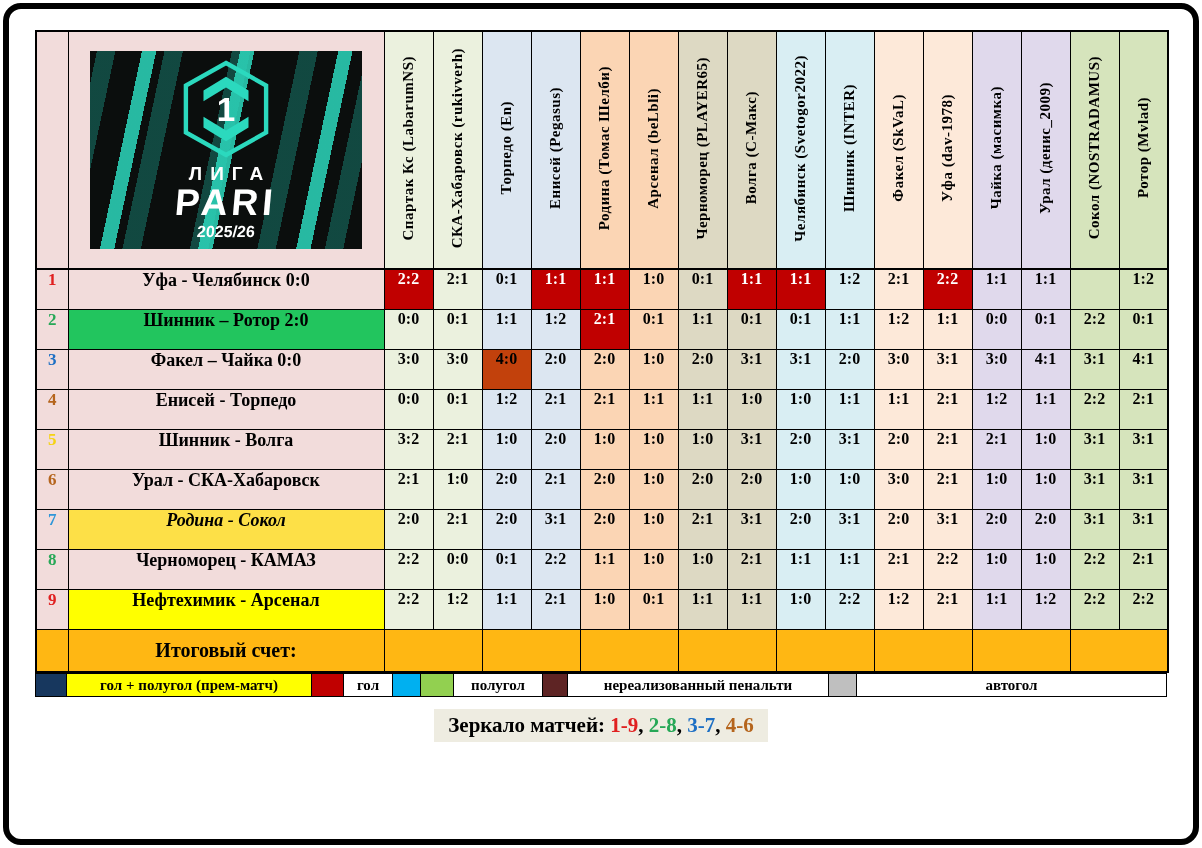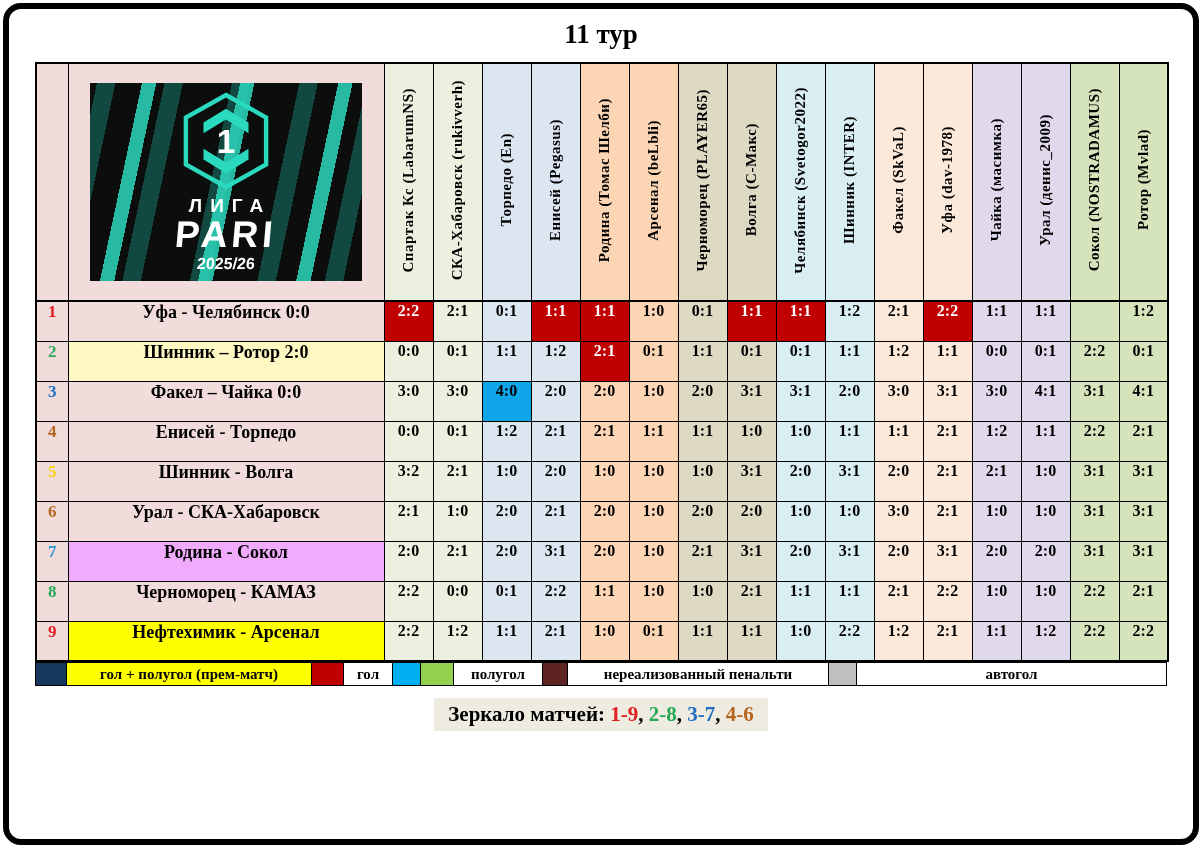--- a/index.html
+++ b/index.html
@@ -65,21 +65,20 @@
   .lg-league{ color:#fff;font-weight:bold;font-size:19px;letter-spacing:8px;margin-top:5px;text-indent:8px; }
   .lg-brand{ color:#fff;font-weight:bold;font-size:37px;letter-spacing:4px;transform:skewX(-5deg);line-height:36px; }
   .lg-season{ color:#fff;font-weight:bold;font-size:16px;transform:skewX(-5deg);margin-top:2px; }
 </style>
 </head>
 <body>
 
 <div class="frame"></div>
 
 <div class="title">
-  <div>11 тур</div>
 </div>
 
 <table class="grid">
   <colgroup>
     <col style="width:32px">
       <col style="width:316px">
     <col span="16" style="width:49px">
   </colgroup>
   <thead>
     <tr id="hdr-row">
@@ -131,21 +130,21 @@
         <td class="score" style="background: rgb(217, 238, 243);">1:2</td>
         <td class="score" style="background: rgb(253, 233, 217);">2:1</td>
         <td class="score" style="background: rgb(192, 0, 0); color: rgb(255, 255, 255);">2:2</td>
         <td class="score" style="background: rgb(224, 217, 236);">1:1</td>
         <td class="score" style="background: rgb(224, 217, 236);">1:1</td>
         <td class="score" style="background: rgb(214, 228, 188);"></td>
         <td class="score" style="background: rgb(214, 228, 188);">1:2</td>
       </tr>
       <tr class="mrow">
         <td class="numcell" style="background: rgb(242, 220, 219); color: rgb(39, 168, 87);">2</td>
-        <td class="namecell" style="background: #fef9c3; margin-left: 8px;">Шинник – Ротор  2:0</td>
+        <td class="namecell" style="background: #22c55e; margin-left: 8px;">Шинник – Ротор  2:0</td>
         <td class="score" style="background: rgb(235, 241, 222);">0:0</td>
         <td class="score" style="background: rgb(235, 241, 222);">0:1</td>
         <td class="score" style="background: rgb(220, 230, 241);">1:1</td>
         <td class="score" style="background: rgb(220, 230, 241);">1:2</td>
         <td class="score" style="background: rgb(192, 0, 0); color: rgb(255, 255, 255);">2:1</td>
         <td class="score" style="background: rgb(251, 213, 180);">0:1</td>
         <td class="score" style="background: rgb(221, 217, 195);">1:1</td>
         <td class="score" style="background: rgb(221, 217, 195);">0:1</td>
         <td class="score" style="background: rgb(217, 238, 243);">0:1</td>
         <td class="score" style="background: rgb(217, 238, 243);">1:1</td>
@@ -154,21 +153,21 @@
         <td class="score" style="background: rgb(224, 217, 236);">0:0</td>
         <td class="score" style="background: rgb(224, 217, 236);">0:1</td>
         <td class="score" style="background: rgb(214, 228, 188);">2:2</td>
         <td class="score" style="background: rgb(214, 228, 188);">0:1</td>
       </tr>
       <tr class="mrow">
         <td class="numcell" style="background: rgb(242, 220, 219); color: rgb(29, 111, 196);">3</td>
         <td class="namecell" style="background: rgb(242, 220, 219);">Факел – Чайка  0:0</td>
         <td class="score" style="background: rgb(235, 241, 222);">3:0</td>
         <td class="score" style="background: rgb(235, 241, 222);">3:0</td>
-        <td class="score" style="background: #0ea5e9;">4:0</td>
+        <td class="score" style="background: #c2410c;">4:0</td>
         <td class="score" style="background: rgb(220, 230, 241);">2:0</td>
         <td class="score" style="background: rgb(251, 213, 180);">2:0</td>
         <td class="score" style="background: rgb(251, 213, 180);">1:0</td>
         <td class="score" style="background: rgb(221, 217, 195);">2:0</td>
         <td class="score" style="background: rgb(221, 217, 195);">3:1</td>
         <td class="score" style="background: rgb(217, 238, 243);">3:1</td>
         <td class="score" style="background: rgb(217, 238, 243);">2:0</td>
         <td class="score" style="background: rgb(253, 233, 217);">3:0</td>
         <td class="score" style="background: rgb(253, 233, 217);">3:1</td>
         <td class="score" style="background: rgb(224, 217, 236);">3:0</td>
@@ -231,21 +230,21 @@
         <td class="score" style="background: rgb(217, 238, 243);">1:0</td>
         <td class="score" style="background: rgb(253, 233, 217);">3:0</td>
         <td class="score" style="background: rgb(253, 233, 217);">2:1</td>
         <td class="score" style="background: rgb(224, 217, 236);">1:0</td>
         <td class="score" style="background: rgb(224, 217, 236);">1:0</td>
         <td class="score" style="background: rgb(214, 228, 188);">3:1</td>
         <td class="score" style="background: rgb(214, 228, 188);">3:1</td>
       </tr>
       <tr class="mrow">
         <td class="numcell" style="background: rgb(242, 220, 219); color: rgb(47, 150, 216);">7</td>
-        <td class="namecell" style="background: #f0abfc;">Родина - Сокол</td>
+        <td class="namecell" style="background: #fde047; font-style: italic;">Родина - Сокол</td>
         <td class="score" style="background: rgb(235, 241, 222);">2:0</td>
         <td class="score" style="background: rgb(235, 241, 222);">2:1</td>
         <td class="score" style="background: rgb(220, 230, 241);">2:0</td>
         <td class="score" style="background: rgb(220, 230, 241);">3:1</td>
         <td class="score" style="background: rgb(251, 213, 180);">2:0</td>
         <td class="score" style="background: rgb(251, 213, 180);">1:0</td>
         <td class="score" style="background: rgb(221, 217, 195);">2:1</td>
         <td class="score" style="background: rgb(221, 217, 195);">3:1</td>
         <td class="score" style="background: rgb(217, 238, 243);">2:0</td>
         <td class="score" style="background: rgb(217, 238, 243);">3:1</td>
@@ -288,20 +287,32 @@
         <td class="score" style="background: rgb(221, 217, 195);">1:1</td>
         <td class="score" style="background: rgb(221, 217, 195);">1:1</td>
         <td class="score" style="background: rgb(217, 238, 243);">1:0</td>
         <td class="score" style="background: rgb(217, 238, 243);">2:2</td>
         <td class="score" style="background: rgb(253, 233, 217);">1:2</td>
         <td class="score" style="background: rgb(253, 233, 217);">2:1</td>
         <td class="score" style="background: rgb(224, 217, 236);">1:1</td>
         <td class="score" style="background: rgb(224, 217, 236);">1:2</td>
         <td class="score" style="background: rgb(214, 228, 188);">2:2</td>
         <td class="score" style="background: rgb(214, 228, 188);">2:2</td>
+      </tr>
+      <tr class="sumrow">
+        <td style="background: rgb(255, 183, 19);"></td>
+        <td class="sumlabel" style="background: rgb(255, 183, 19);">Итоговый счет:</td>
+        <td colspan="2" style="background: rgb(255, 183, 19);"></td>
+        <td colspan="2" style="background: rgb(255, 183, 19);"></td>
+        <td colspan="2" style="background: rgb(255, 183, 19);"></td>
+        <td colspan="2" style="background: rgb(255, 183, 19);"></td>
+        <td colspan="2" style="background: rgb(255, 183, 19);"></td>
+        <td colspan="2" style="background: rgb(255, 183, 19);"></td>
+        <td colspan="2" style="background: rgb(255, 183, 19);"></td>
+        <td colspan="2" style="background: rgb(255, 183, 19);"></td>
       </tr>
     </tbody>
 </table>
 
 <div class="legend" id="legend">
     <div class="lg-sw" style="width: 32px; background: rgb(23, 55, 94);"></div>
     <div class="lg-lb" style="width: 246px; background: rgb(255, 255, 0);">гол + полугол (прем-матч)</div>
     <div class="lg-sw" style="width: 33px; background: rgb(192, 0, 0);"></div>
     <div class="lg-lb" style="width: 50px; background: rgb(255, 255, 255);">гол</div>
     <div class="lg-sw" style="width: 29px; background: rgb(0, 176, 240);"></div>

